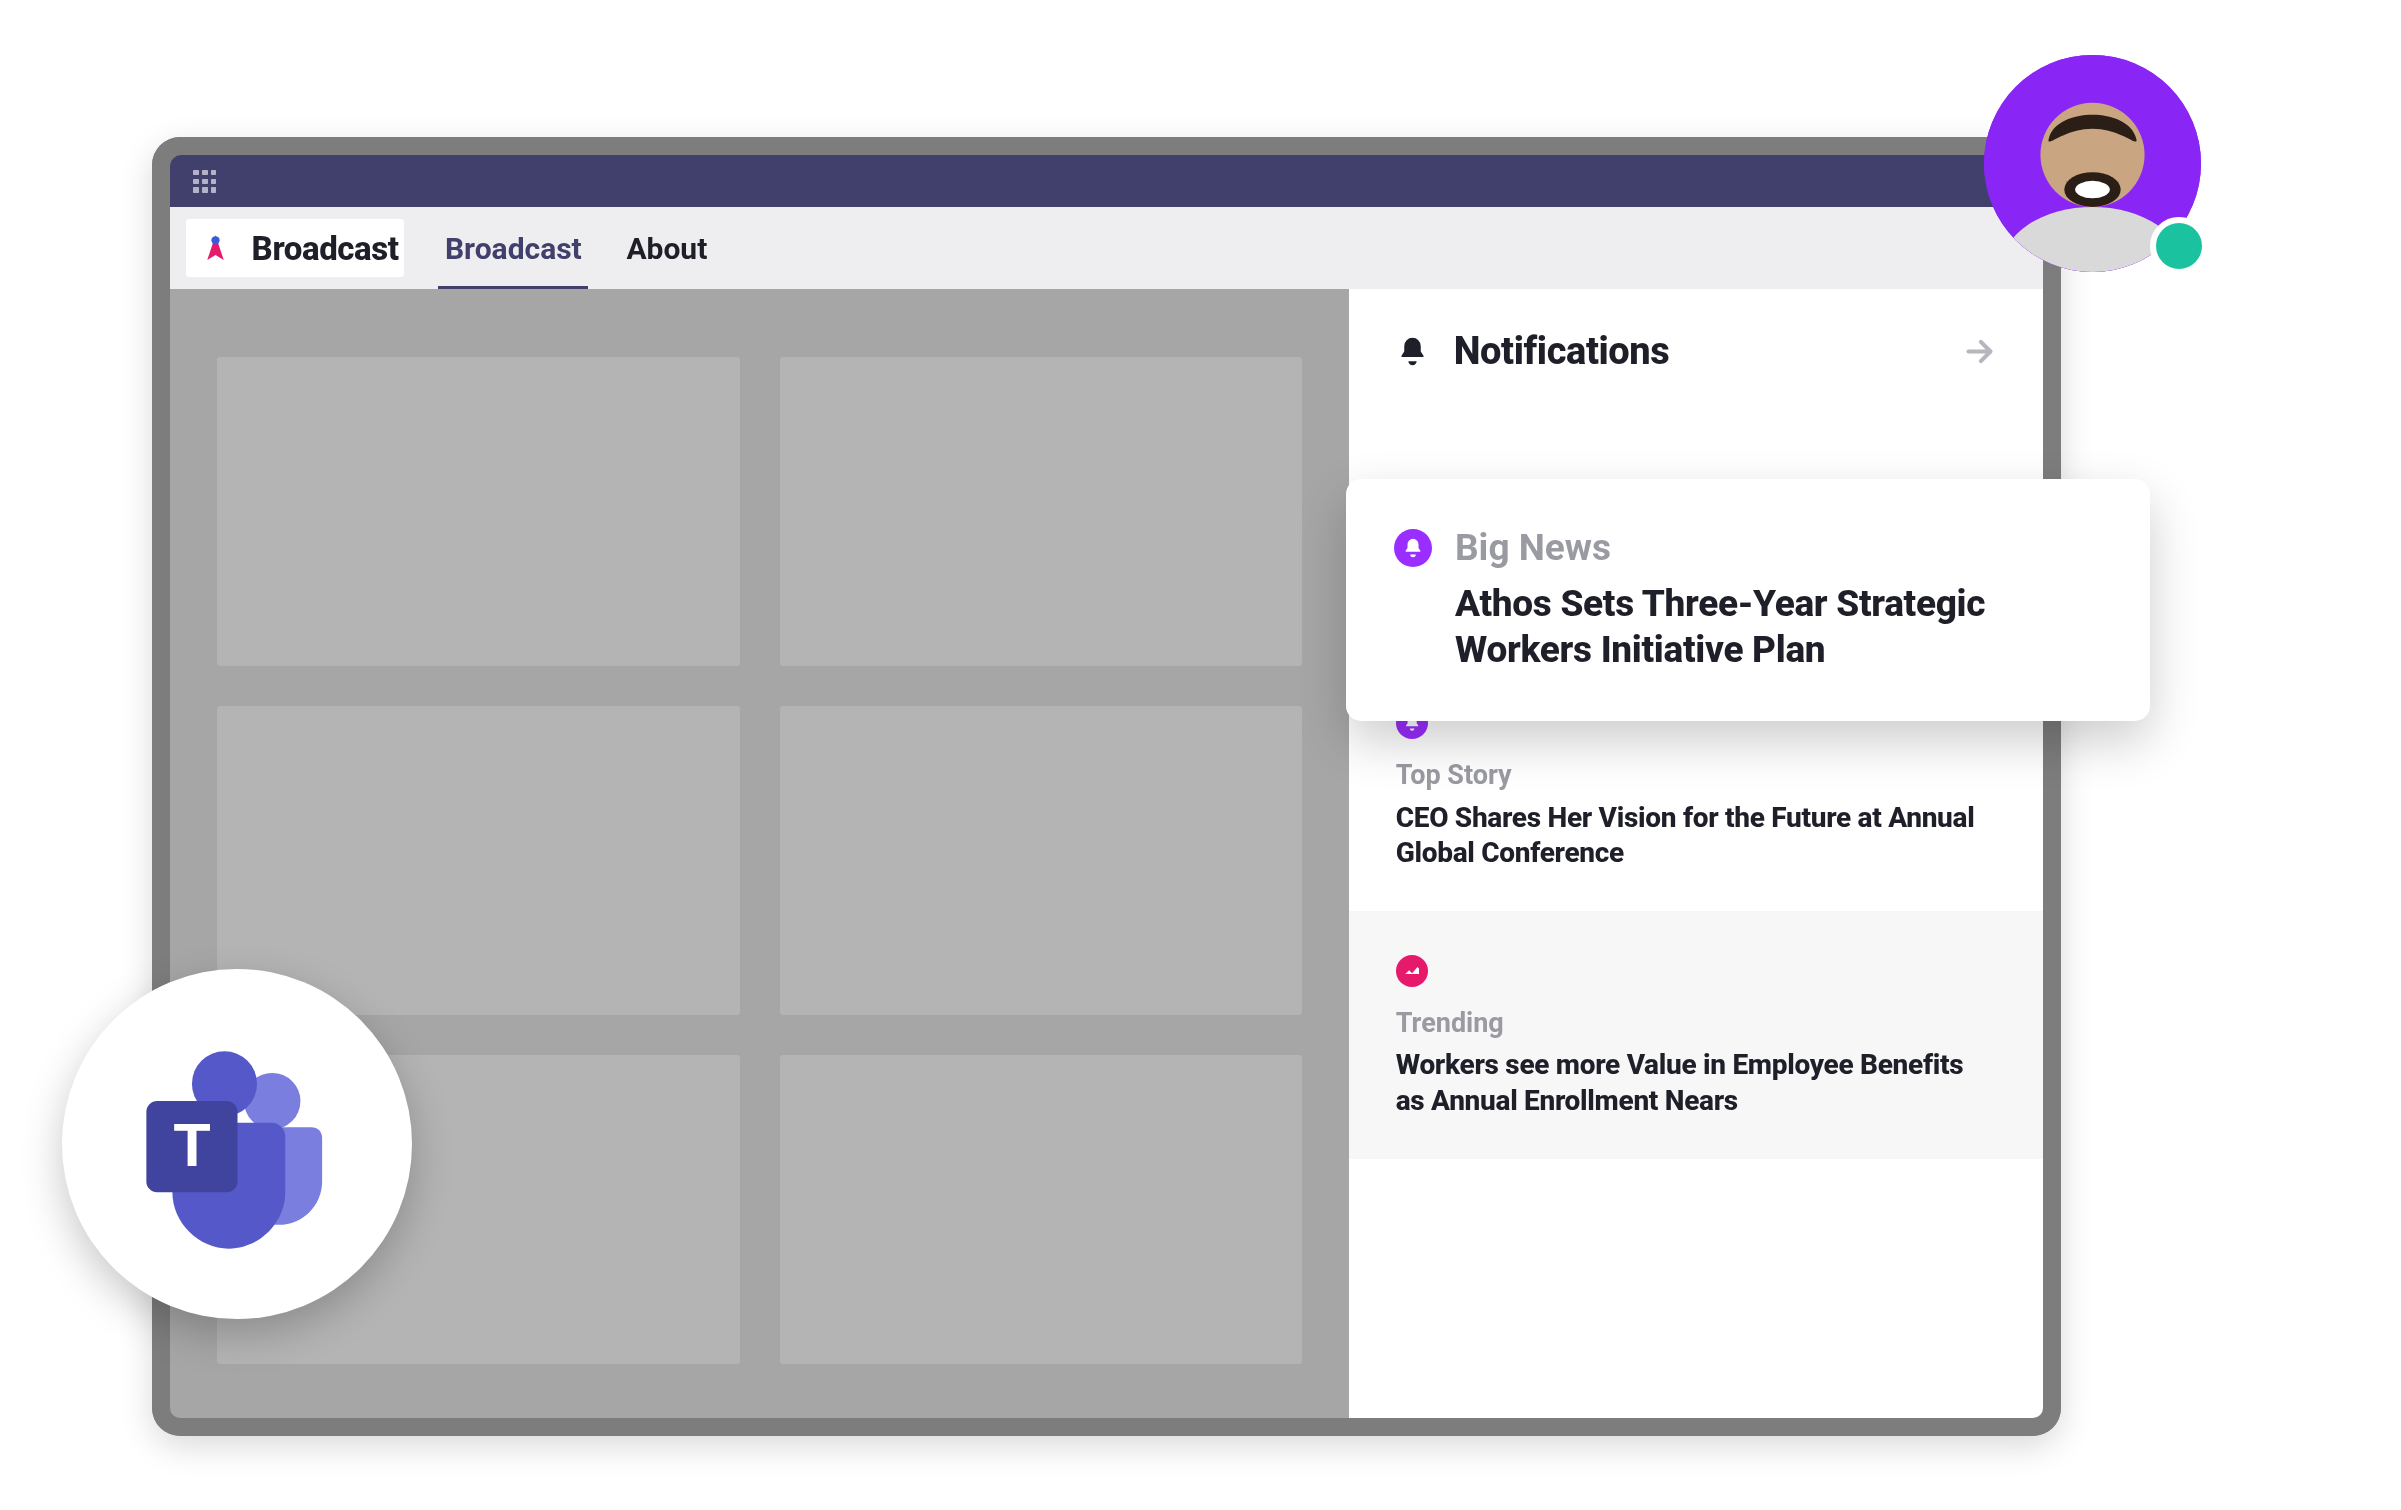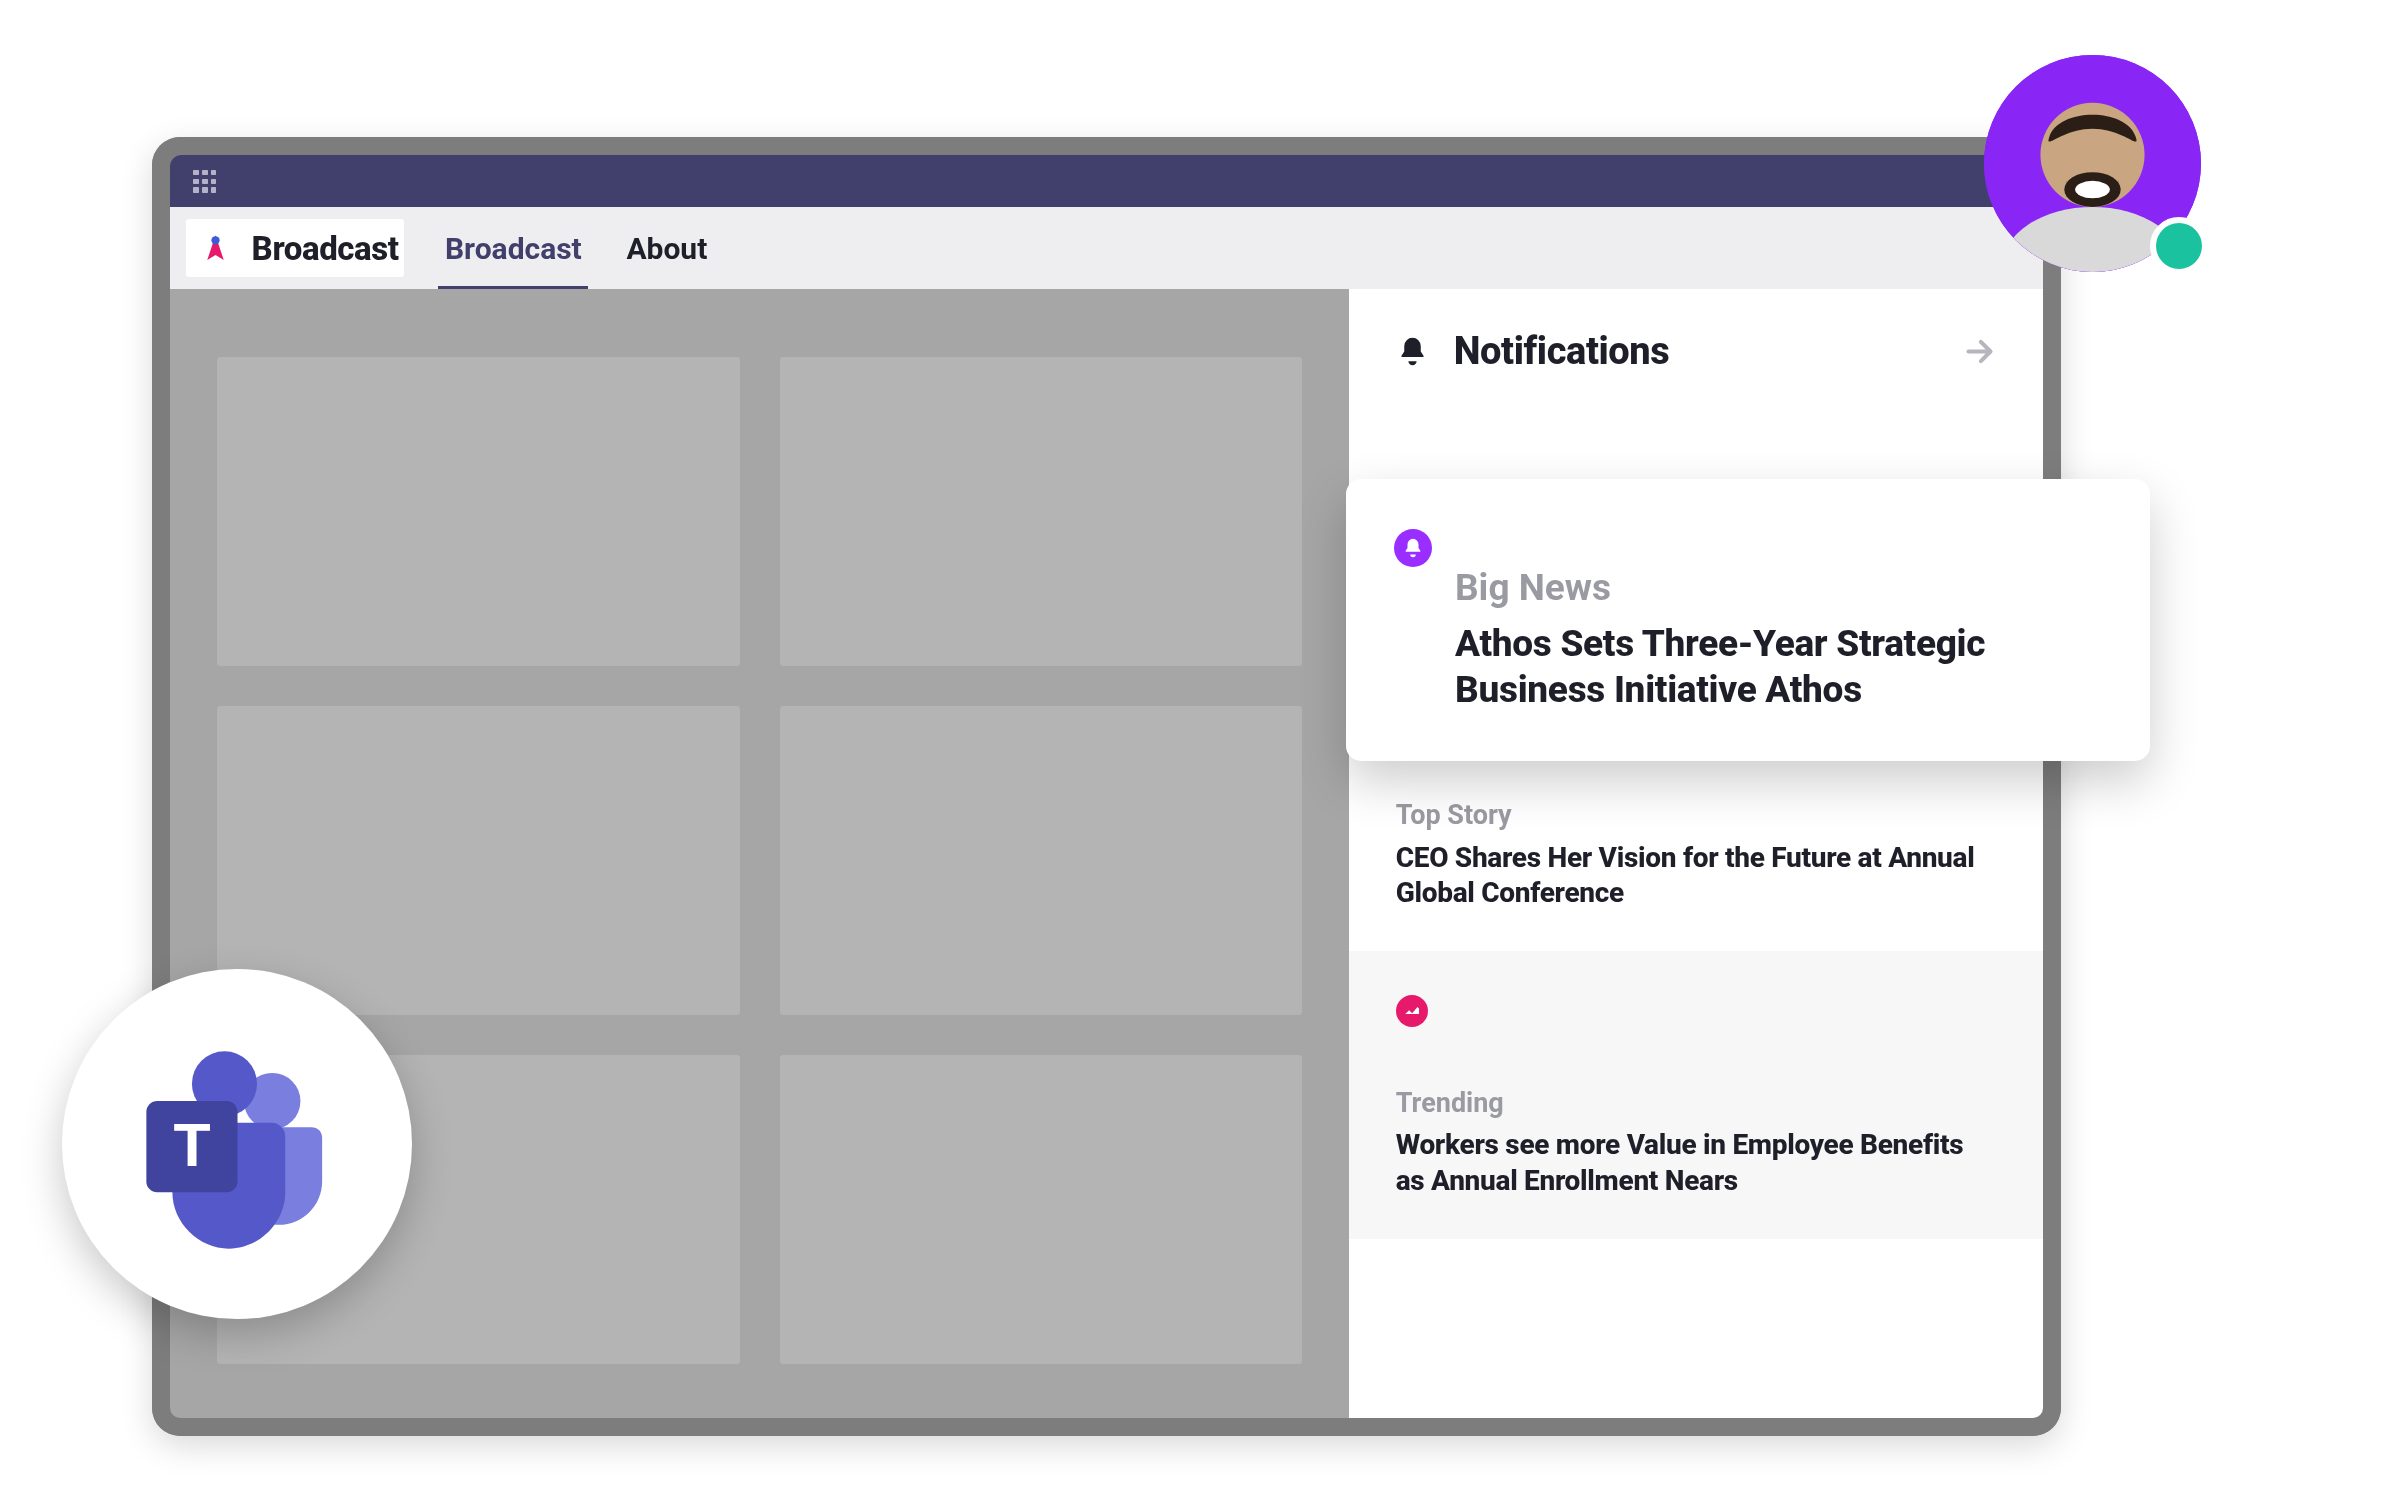--- a/index.html
+++ b/index.html
@@ -177,21 +177,21 @@
     border-radius: 50%;
     display: flex;
     align-items: center;
     justify-content: center;
     flex: 0 0 auto;
     margin-top: 3.3px;
   }
   .notif-icon.purple { background: #9a2dff; }
   .notif-icon.pink { background: #e7196b; }
   .notif-icon svg { width: 18.3px; height: 18.3px; }
-  .notif-body { flex: 1 1 auto; margin-top: 40px; }
+  .notif-body { flex: 1 1 auto; }
   .notif-cat {
     font-size: 27px;
     font-weight: 700;
     color: #9a9aa2;
     margin-bottom: 8.3px;
   }
   .notif-headline {
     font-size: 28px;
     font-weight: 800;
     color: #1f1f2a;
@@ -356,21 +356,21 @@
   </div>
 
   <div class="popout">
     <div class="notif-icon purple">
       <svg viewBox="0 0 24 24">
           <path fill="#fff" d="M12 2a6 6 0 0 0-6 6v4l-2 3v1h16v-1l-2-3V8a6 6 0 0 0-6-6zm0 20a3 3 0 0 0 3-3H9a3 3 0 0 0 3 3z"></path>
         </svg>
     </div>
     <div class="notif-body">
       <div class="notif-cat">Big News</div>
-      <div class="notif-headline">Athos Sets Three-Year Strategic Business Initiative Athos</div>
+      <div class="notif-headline">Athos Sets Three-Year Strategic Workers Initiative Plan</div>
     </div>
   </div>
 
   <div class="avatar-badge">
     <div class="avatar-circle">
       <svg viewBox="0 0 100 100" width="217" height="217">
         <rect width="100" height="100" fill="#8a26f5"></rect>
         <ellipse cx="50" cy="98" rx="42" ry="28" fill="#d9d9d9"></ellipse>
         <circle cx="50" cy="46" r="24" fill="#caa581"></circle>
         <path d="M30 42c2-16 38-16 40 0 1 8-4 22-20 22S29 50 30 42z" fill="#caa581"></path>

